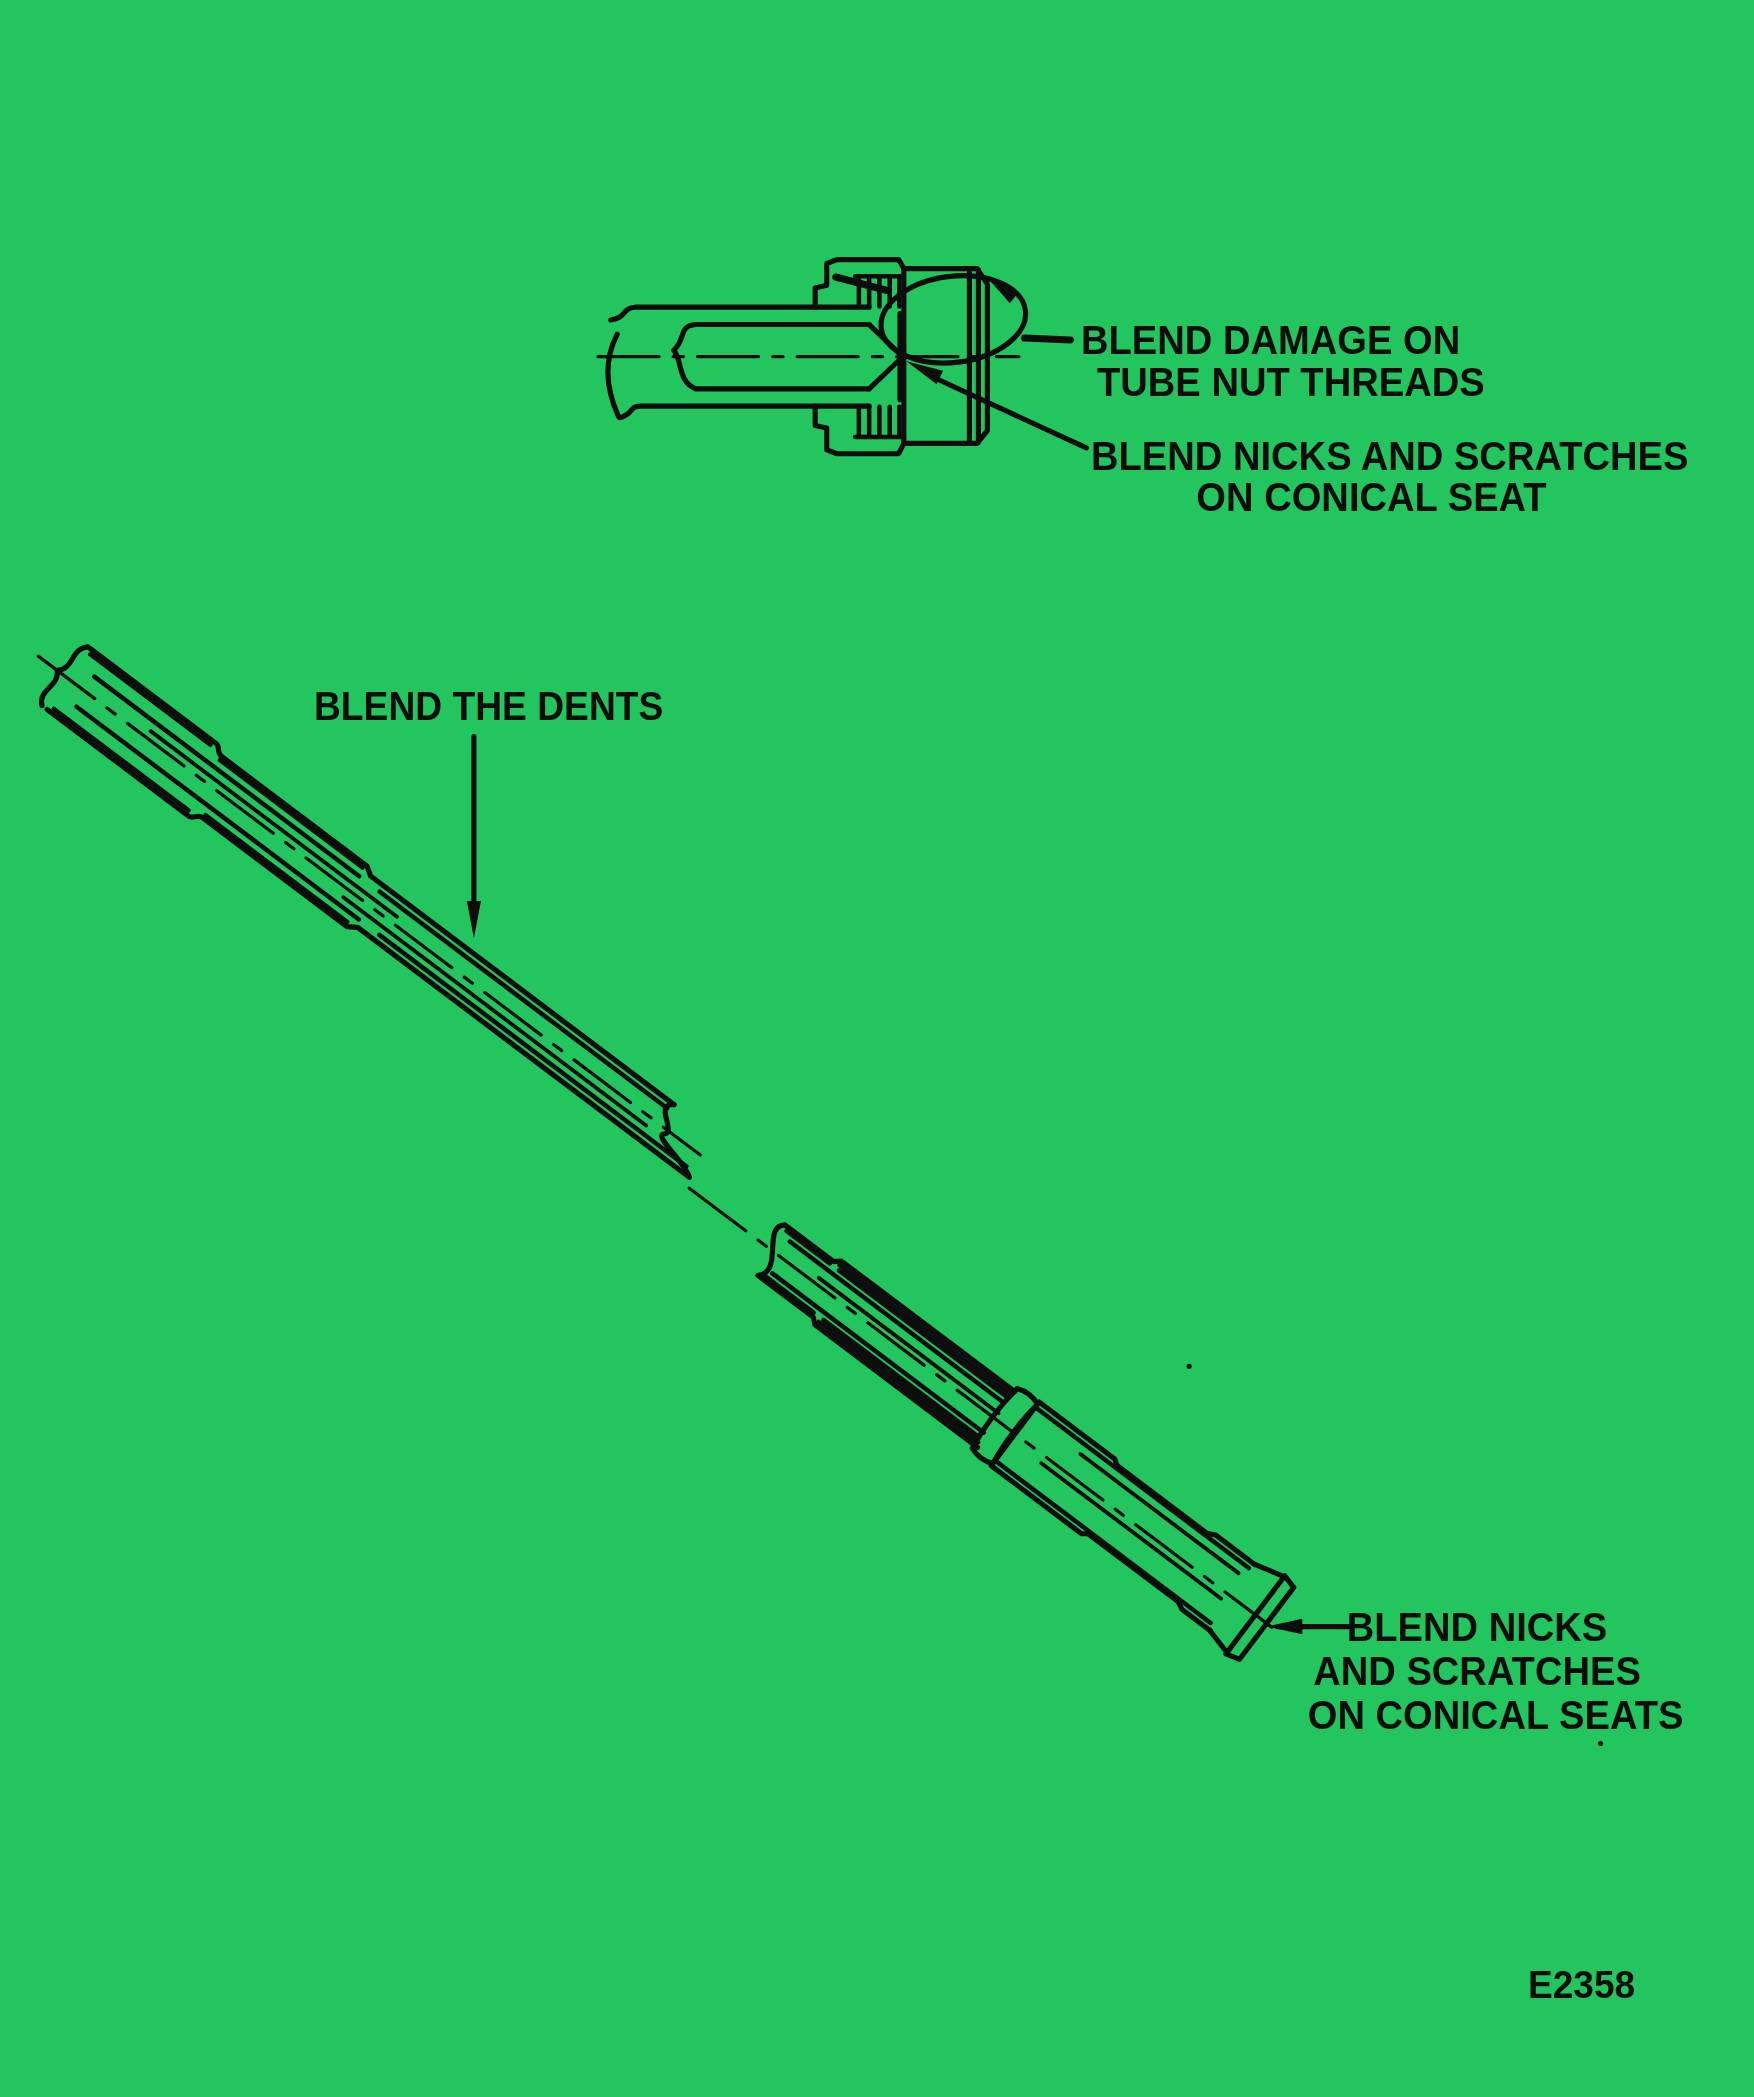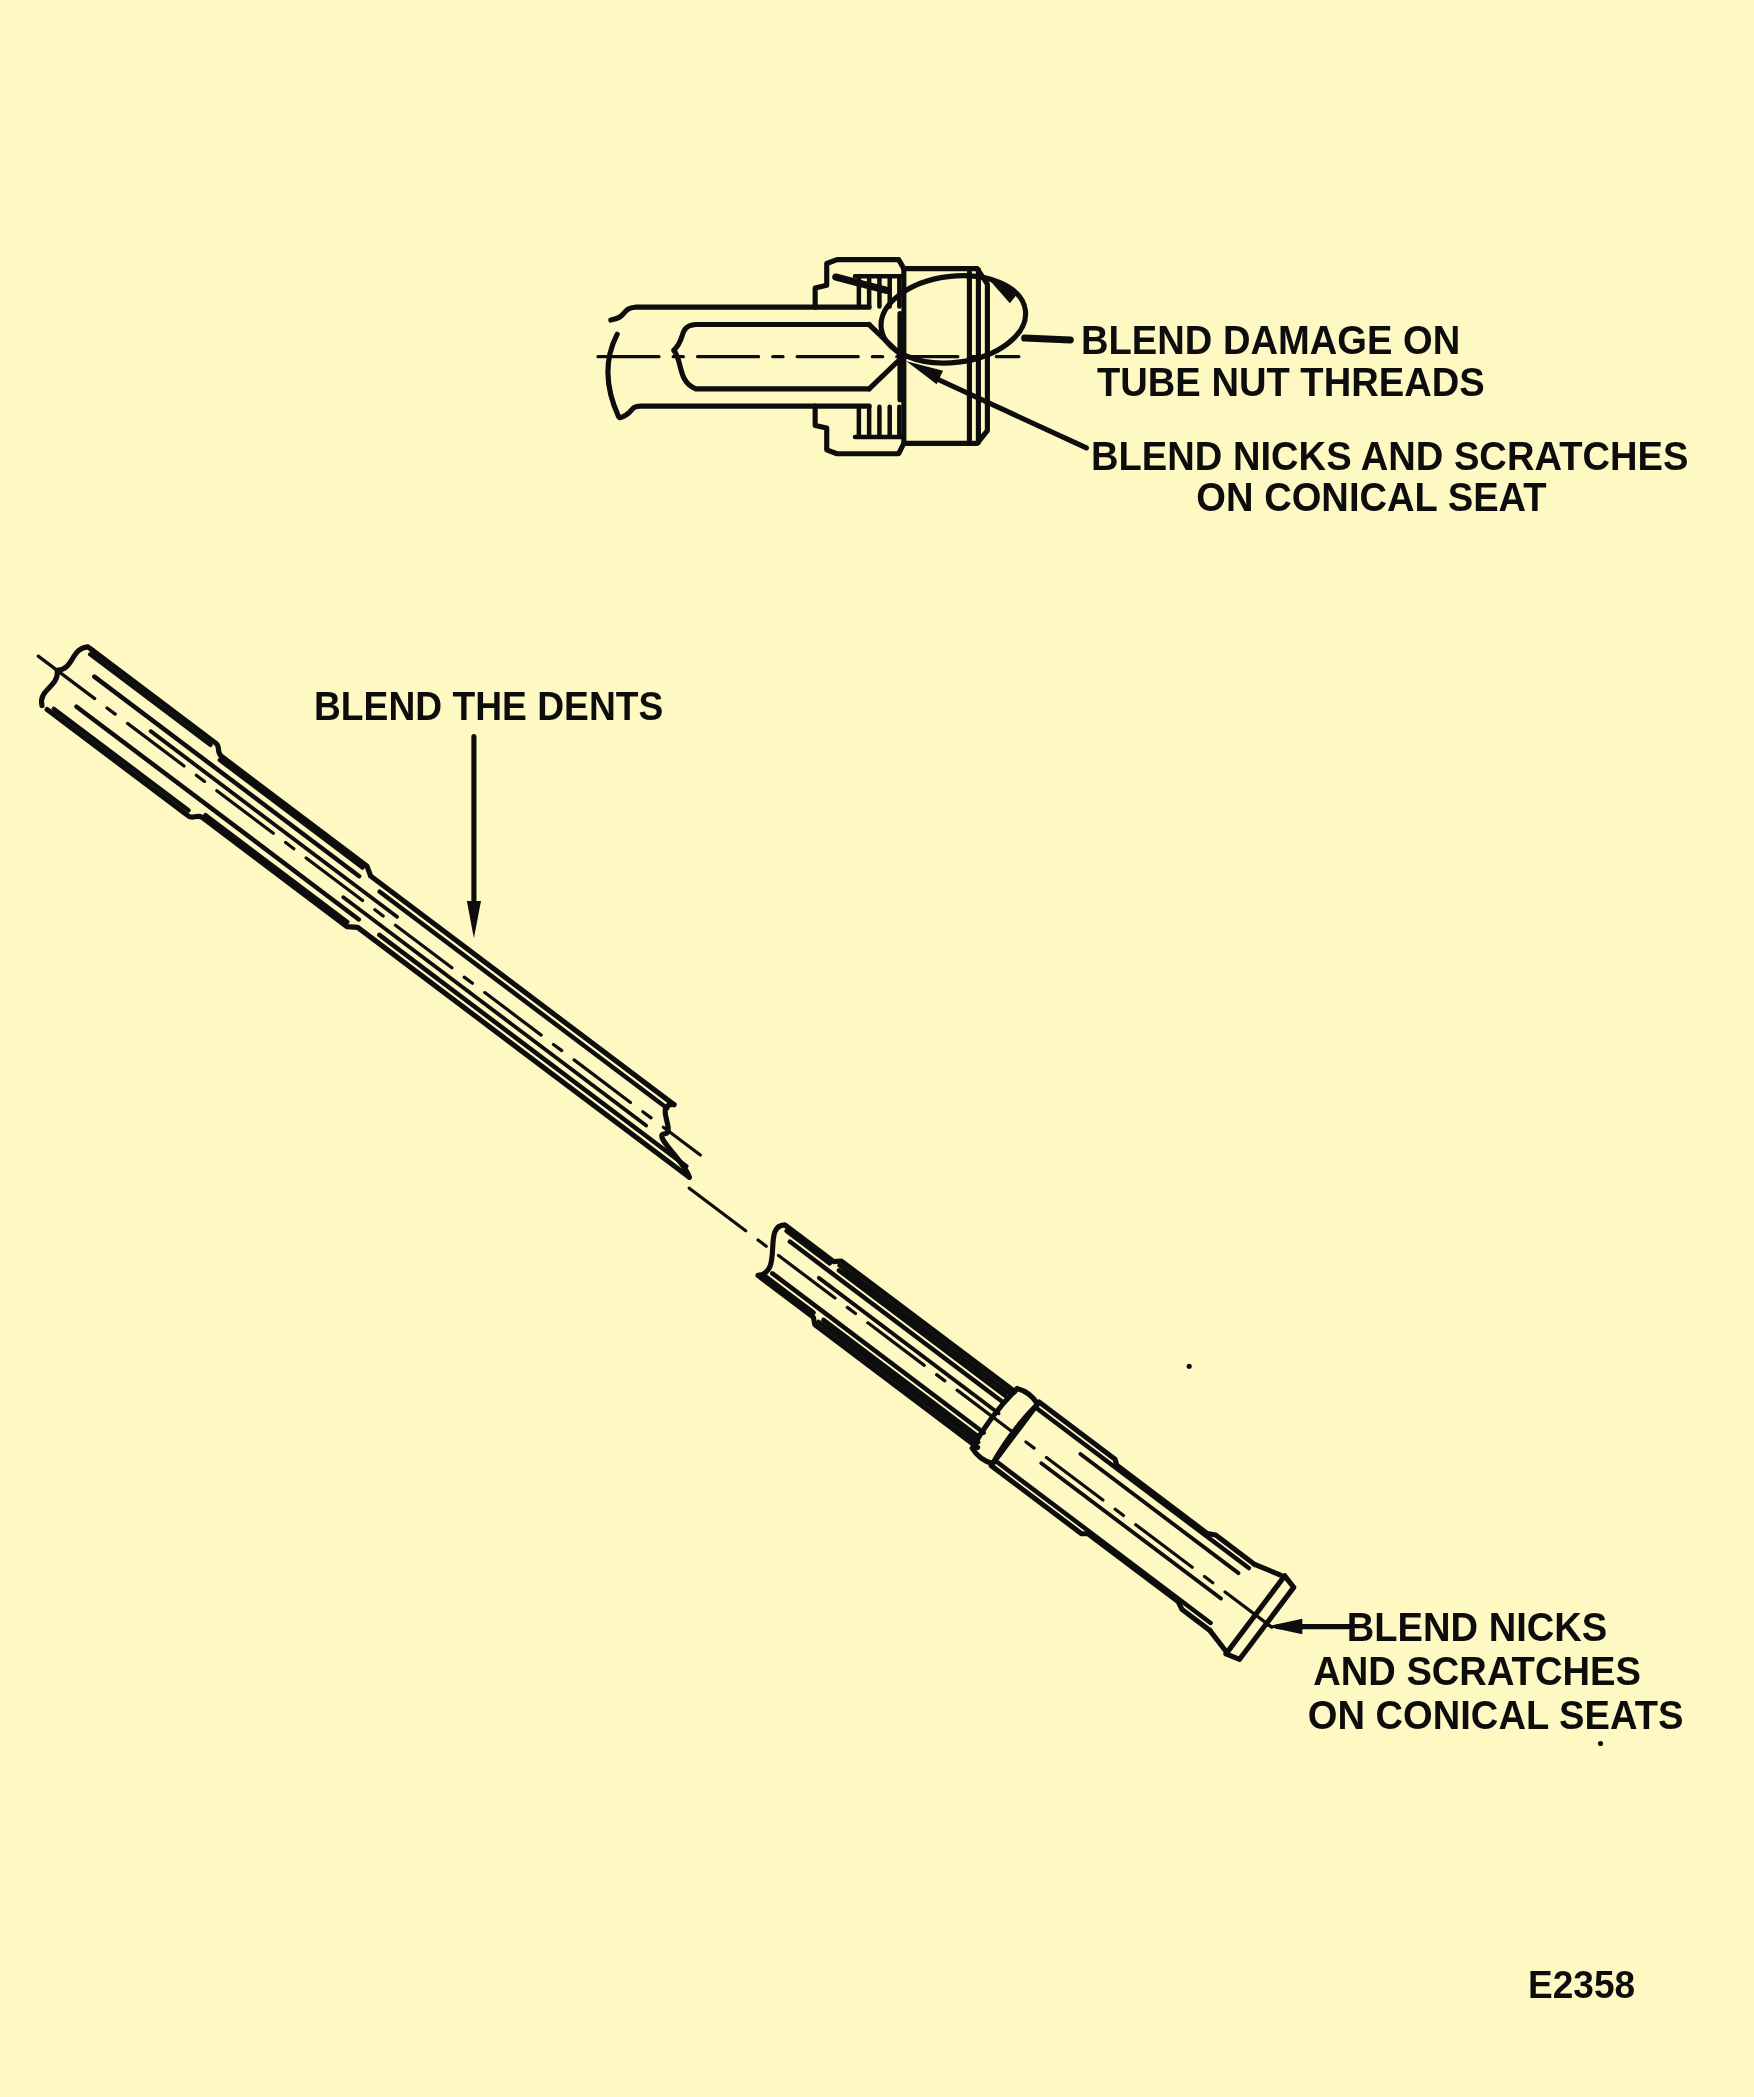--- a/index.html
+++ b/index.html
@@ -1,19 +1,19 @@
 <!DOCTYPE html>
 <html style="font-size:10.3px"><head>
 <meta charset="utf-8">
 <style>
   html,body{margin:0;padding:0;background:#e8e8e8;}
   .page{
     position:relative;
     width:1755px;height:2097px;
-    background:#fef9c3;
+    background:#22c55e;
     font-family:"Liberation Sans", sans-serif;
     overflow:hidden;
   }
   .art{position:absolute;left:0;top:0;width:100%;height:100%;}
   .lbl{
     position:absolute;
     font-weight:700;
     color:#0d0d0d;
     white-space:nowrap;
     font-size:41px;

